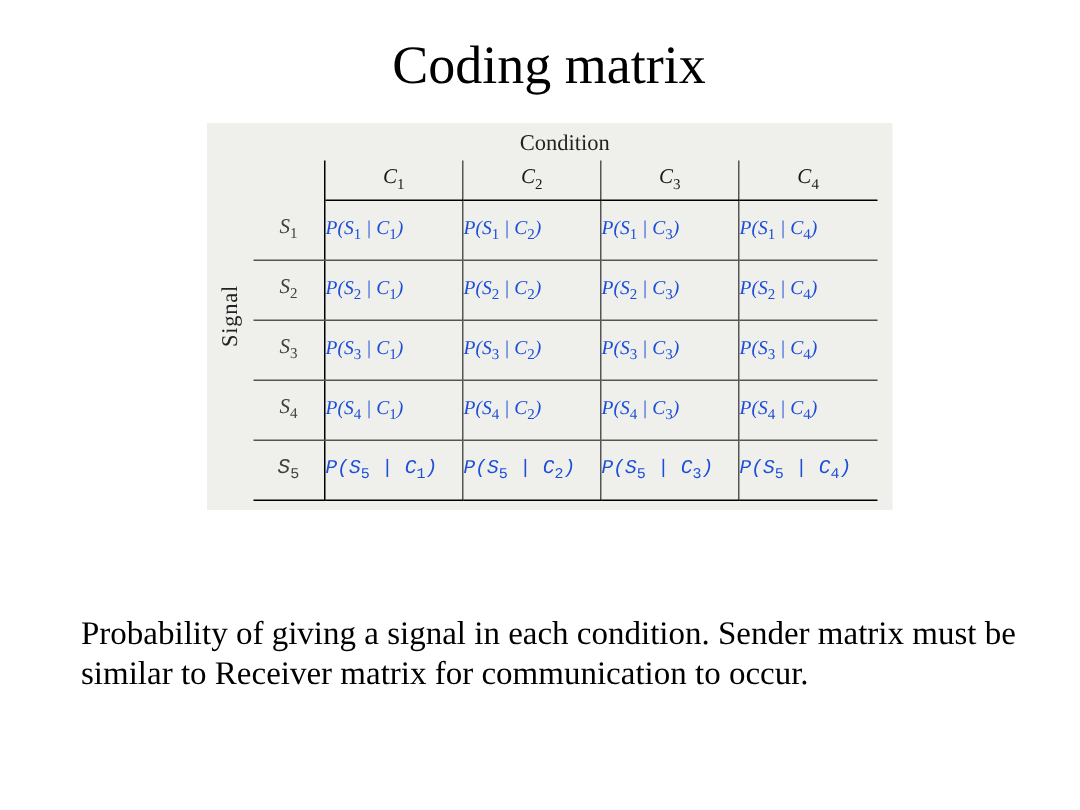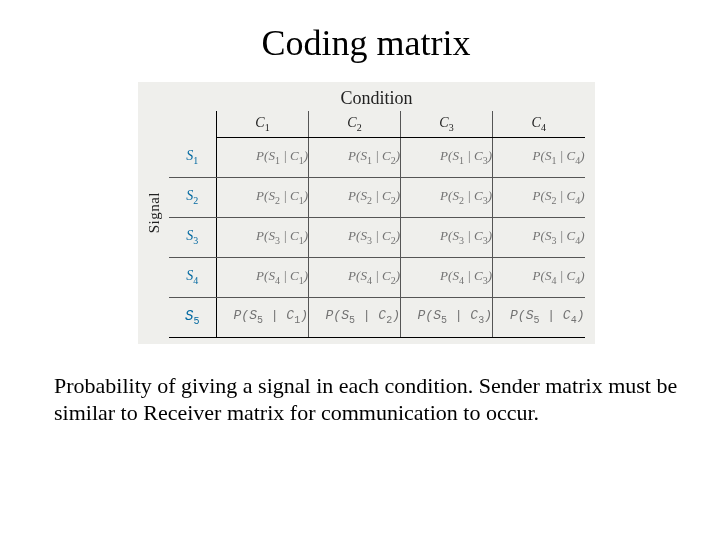--- a/index.html
+++ b/index.html
@@ -43,21 +43,21 @@
     color: #222;
     margin-right: 6px;
     letter-spacing: 0.5px;
   }
   .tbl-area {
     display: flex;
     flex-direction: column;
   }
   .top-label {
     text-align: center;
-    font-size: 18px;
+    font-size: 15px;
     color: #222;
     padding-bottom: 2px;
   }
   table {
     border-collapse: collapse;
     background: #efefec;
   }
   td, th {
     padding: 0;
     margin: 0;
@@ -77,43 +77,43 @@
   }
   .data-row:last-child td, .data-row:last-child th {
     border-bottom: 1.5px solid #000;
     font-family: Liberation Mono, monospace;
   }
   .rowhdr {
     width: 48px;
     text-align: center;
     font-size: 14px;
     font-style: italic;
-    color: #0369a1;
+    color: #404040;
     font-weight: normal;
     border-right: 1.5px solid #000;
   }
   .cell {
     width: 92px;
-    text-align: right;
+    text-align: left;
     font-size: 13px;
-    color: #737373;
+    color: #1d4ed8;
     border-right: 1px solid #555;
     font-style: italic;
   }
   .cell:last-child { border-right: none; }
   .colhdr {
     width: 92px;
     font-style: italic;
     margin-top: 24px;
   }
   .colhdr.sep { border-right: 1px solid #555; }
   .sub { font-size: 10px; vertical-align: sub; font-style: normal; }
   .cell .p, .colhdr .c, .rowhdr .s { font-style: italic; }
   .caption {
-    margin-top: 28px;
+    margin-top: 68px;
     font-size: 22px;
     line-height: 1.25;
     color: #000;
   }
 </style>
 </head>
 <body>
 
 <div class="slide">
   <h1 class="title">Coding matrix</h1>

